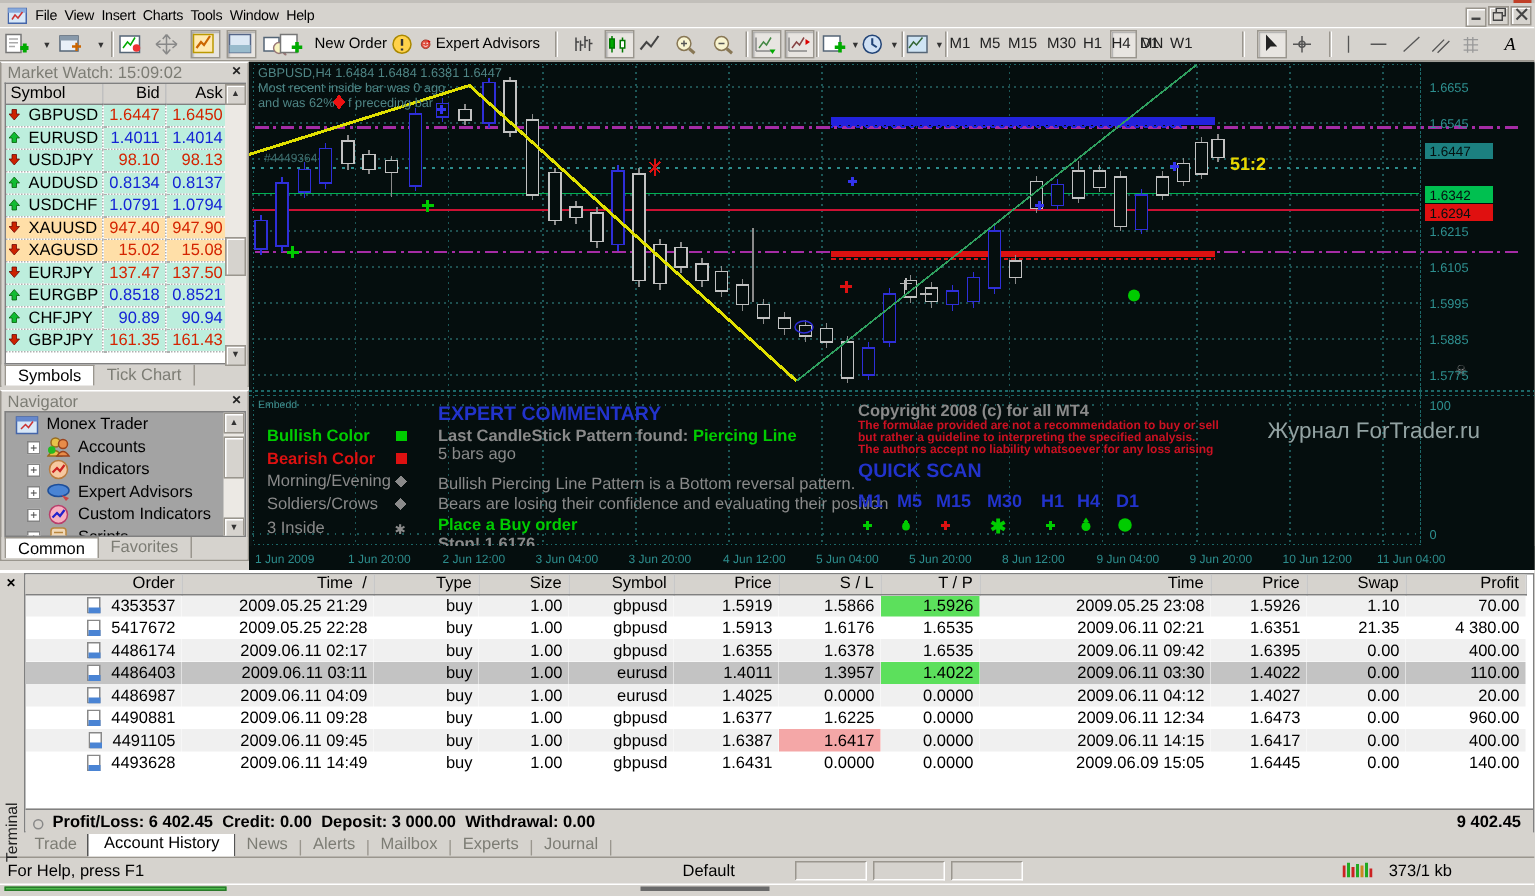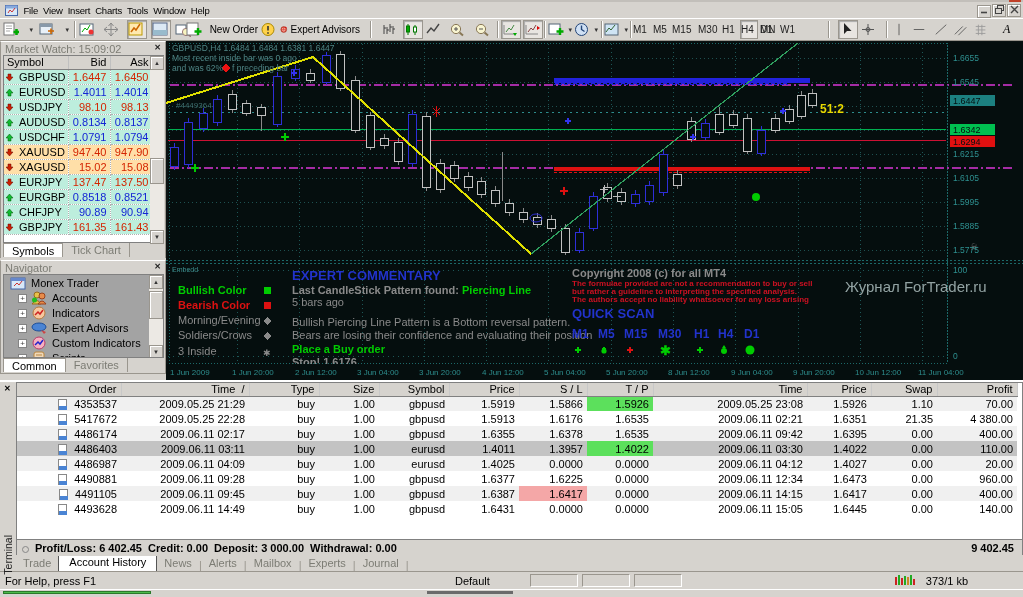--- a/index.html
+++ b/index.html
@@ -909,21 +909,21 @@
                   <rect x="0.5" y="0.5" width="8" height="10" fill="#fff" stroke="#888"></rect>
                   <rect x="1" y="7" width="8" height="4" fill="#4a84d4"></rect>
                 </svg><span>4493628</span></td>
               <td>2009.06.11 14:49</td>
               <td>buy</td>
               <td>1.00</td>
               <td>gbpusd</td>
               <td>1.6431</td>
               <td>0.0000</td>
               <td>0.0000</td>
-              <td>2009.06.11 15:05</td>
+              <td>2009.06.09 15:05</td>
               <td>1.6445</td>
               <td>0.00</td>
               <td>140.00</td>
             </tr>
       </tbody>
         </table>
       <div id="tsummary"><span class="sumdot"></span><b>Profit/Loss: 6 402.45&nbsp; Credit: 0.00&nbsp; Deposit: 3 000.00&nbsp; Withdrawal: 0.00</b><b id="sumright">9 402.45</b></div>
     </div>
   </div>
   <div id="termtabs">

